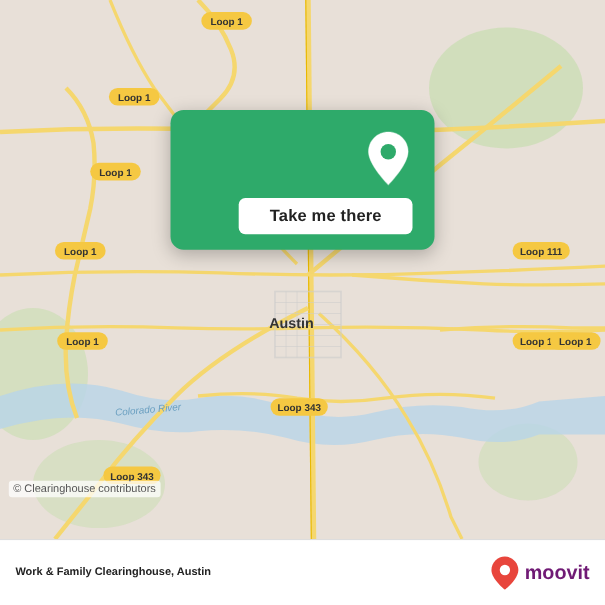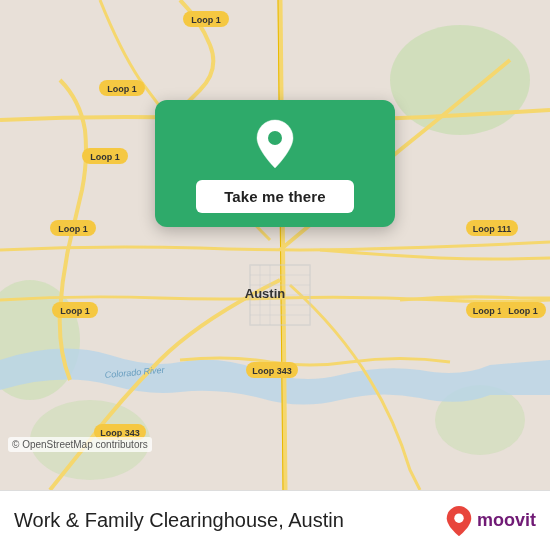--- a/index.html
+++ b/index.html
@@ -32,21 +32,21 @@
     
     #card {
       position: absolute;
       top: 100px;
       left: 155px;
       width: 240px;
       background: #2eaa6a;
       border-radius: 12px;
       display: flex;
       flex-direction: column;
-      align-items: center;
+      align-items: flex-end;
       padding: 18px 20px 14px 20px;
       box-shadow: 0 4px 16px rgba(0,0,0,0.25);
       z-index: 10;
     }
 
     #pin-icon {
       width: 44px;
       height: 52px;
       margin-bottom: 10px;
     }
@@ -80,22 +80,22 @@
       color: #555;
       position: absolute;
       bottom: 38px;
       left: 8px;
       background: rgba(255,255,255,0.75);
       padding: 2px 4px;
       border-radius: 3px;
     }
 
     #place-name {
-      font-size: 20px;
-      font-weight: 400;
+      font-size: 10px;
+      font-weight: 700;
       color: #222;
       flex: 1;
     }
 
     #moovit-logo {
       display: flex;
       align-items: center;
       gap: 4px;
     }
 
@@ -188,21 +188,21 @@
     <rect x="500" y="302" width="46" height="16" rx="8" fill="#f5c842"></rect>
     <text x="523" y="314" font-size="9" font-weight="bold" fill="#333" text-anchor="middle">Loop 1</text>
 
     <rect x="246" y="362" width="52" height="16" rx="8" fill="#f5c842"></rect>
     <text x="272" y="374" font-size="9" font-weight="bold" fill="#333" text-anchor="middle">Loop 343</text>
 
     <rect x="94" y="424" width="52" height="16" rx="8" fill="#f5c842"></rect>
     <text x="120" y="436" font-size="9" font-weight="bold" fill="#333" text-anchor="middle">Loop 343</text>
   </svg>
 
-  <div id="attribution">© OpenStreetMap contributors</div>
+  <div id="attribution">© Clearinghouse contributors</div>
 
   <div id="card">
 
     <svg id="pin-icon" viewBox="0 0 44 52" xmlns="http://www.w3.org/2000/svg">
       <path d="M22 2 C12 2 4 10 4 20 C4 32 22 50 22 50 C22 50 40 32 40 20 C40 10 32 2 22 2 Z" fill="white" stroke="rgba(255,255,255,0.4)" stroke-width="1"></path>
       <circle cx="22" cy="20" r="7" fill="#2eaa6a"></circle>
     </svg>
     <button id="card-button">Take me there</button>
   </div>
 </div>

